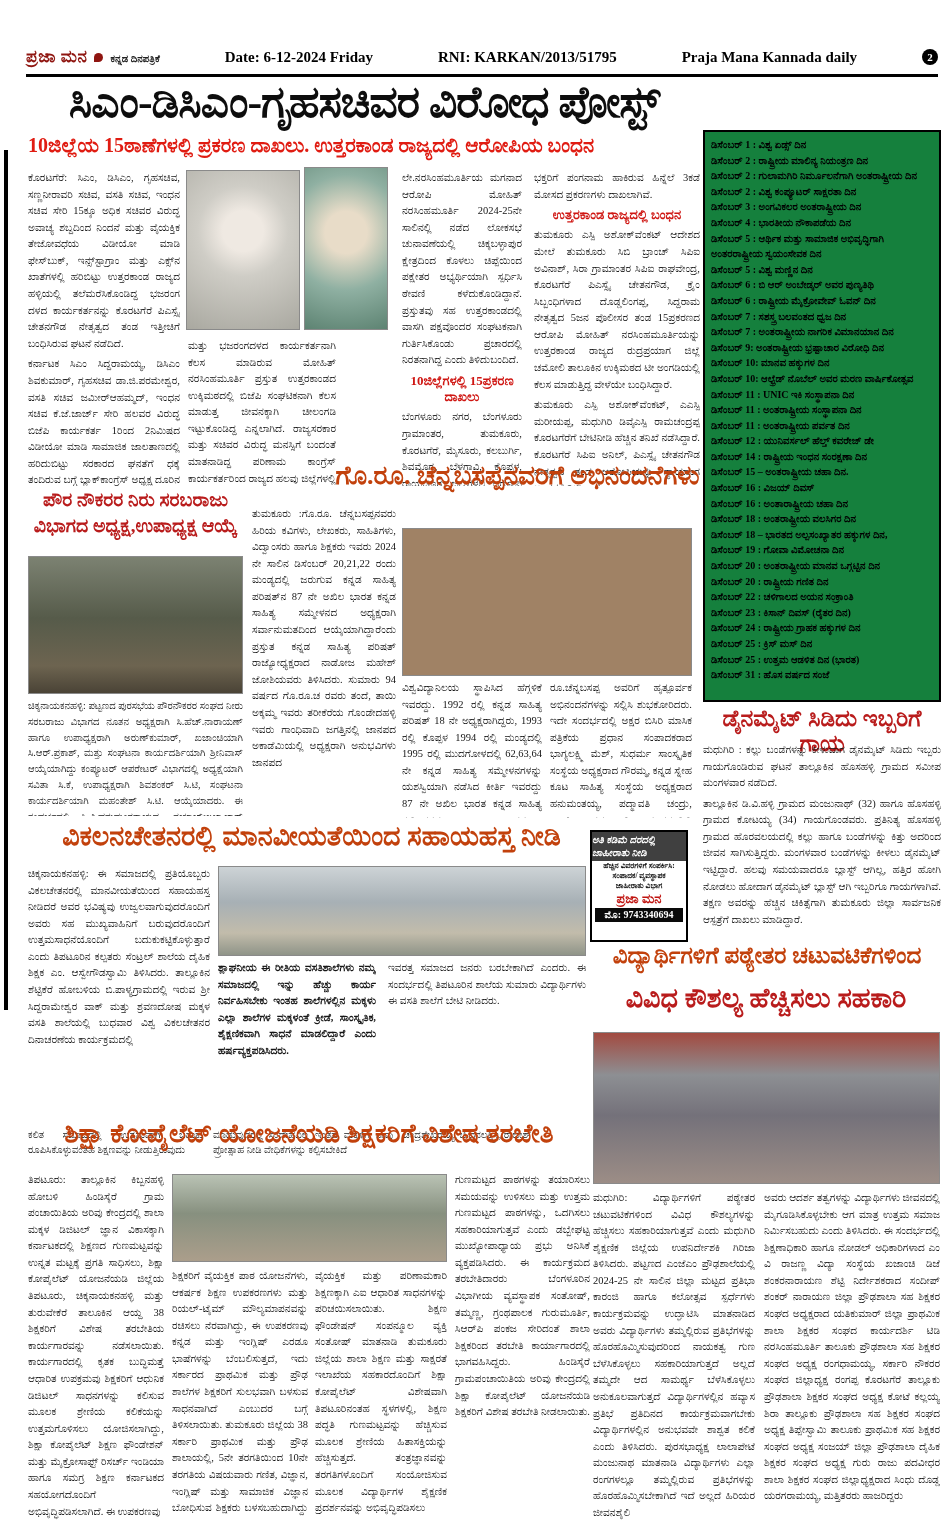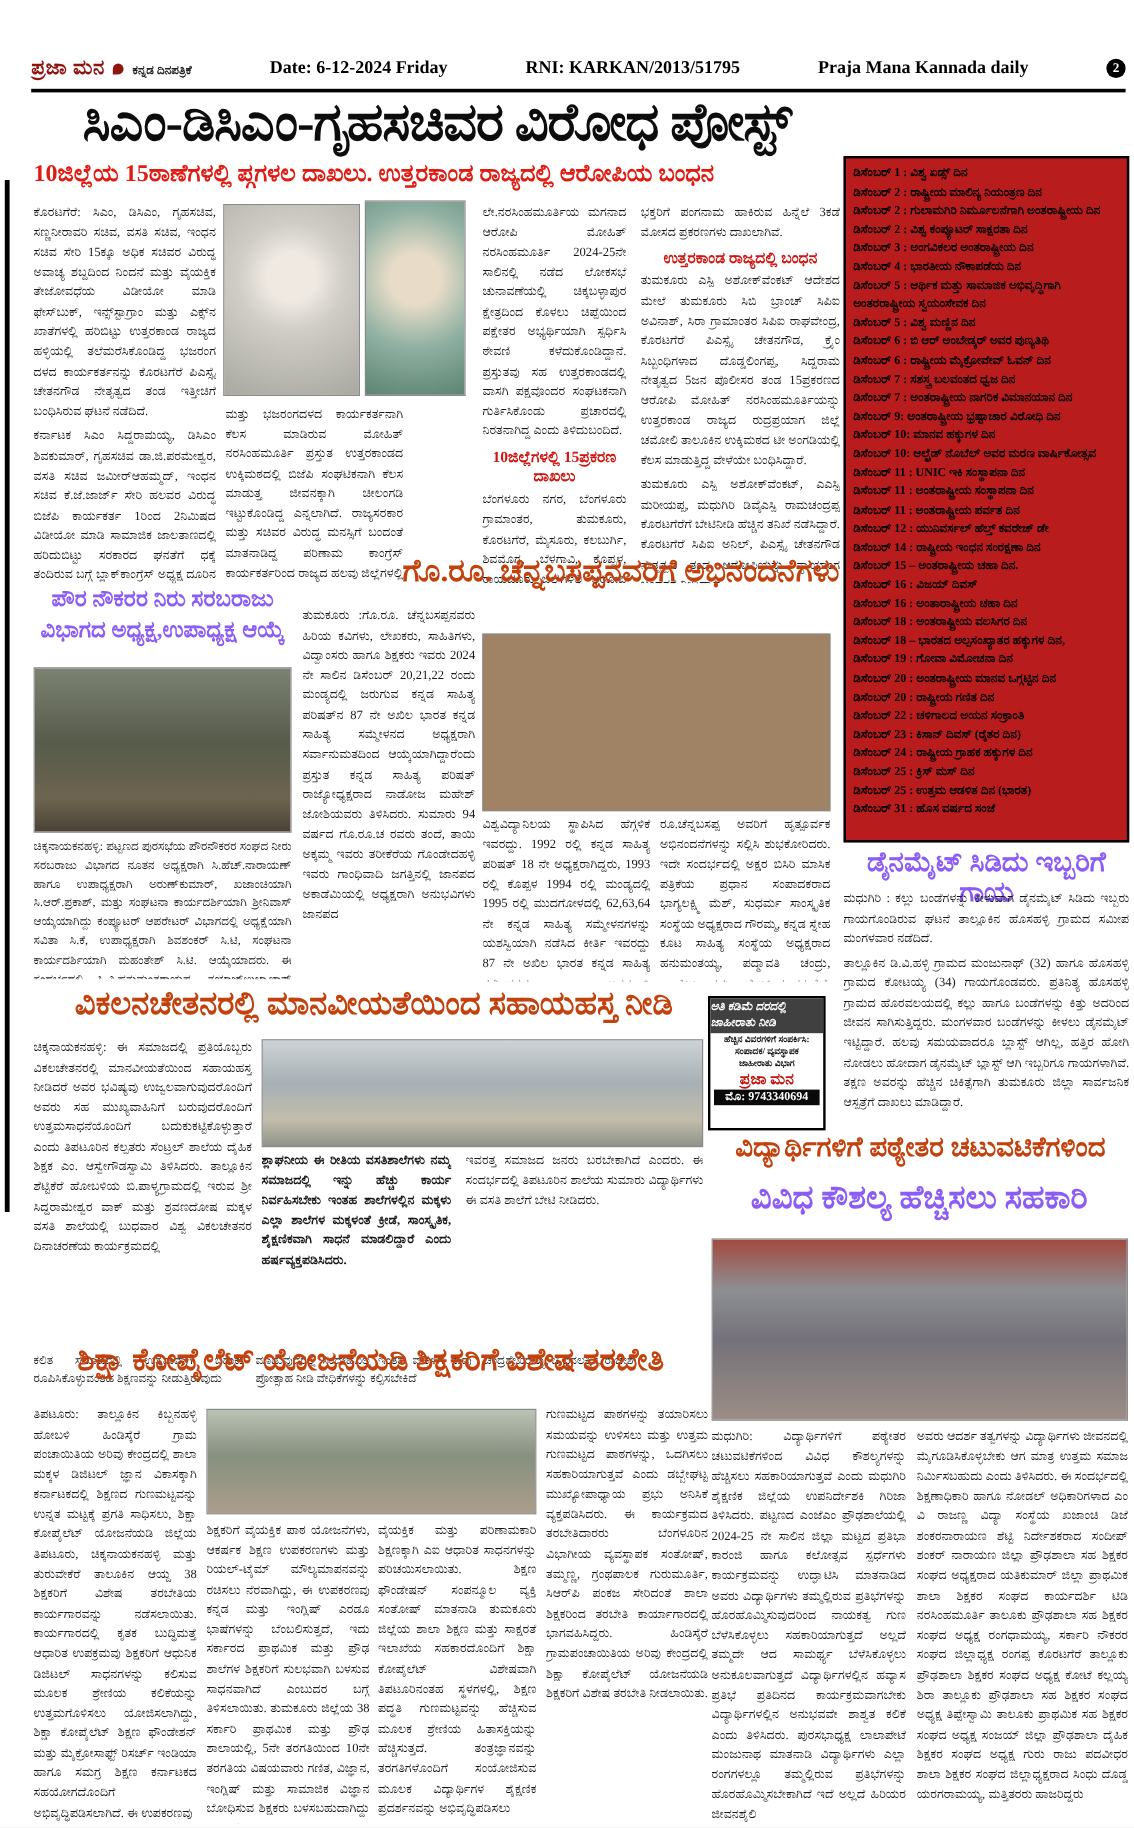--- a/index.html
+++ b/index.html
@@ -37,25 +37,25 @@
   .ph-groupwomen{background:linear-gradient(180deg,#c9b393 0%,#9c8064 45%,#b08d6d 70%,#7d6ا52 100%);background-color:#a08265;}
   .ph-school{background:linear-gradient(180deg,#cdd3d6 0%,#a7b0b5 40%,#c2bcab 75%,#8f9488 100%);}
   .ph-lamp{background:linear-gradient(180deg,#a24a40 0%,#8d8f93 28%,#74717a 55%,#9c8d86 100%);}
   .ph-teachers{background:linear-gradient(180deg,#b9c2b4 0%,#87907f 45%,#ab9e8b 100%);}
   
   #dec-box-head{left:703px;top:86px;width:238px;height:40px;background:#0a0a0a;border-radius:10px;
     display:flex;align-items:center;justify-content:center;gap:5px;border:2px solid #000;box-sizing:border-box;}
   #dec-box-head .w1{color:#ffd400;font-size:15px;font-weight:bold;}
   #dec-box-head .w2{color:#ffffff;font-size:15px;font-weight:bold;}
   #dec-box{left:703px;top:130px;width:238px;height:572px;border:2px solid #000;box-sizing:border-box;
-    padding:5px 4px 2px 6px;background:#b91c1c;}
+    padding:5px 4px 2px 6px;background:#15803d;}
   .dec-item{font-size:10px;font-weight:bold;line-height:15.6px;color:#000;white-space:normal;}
   
   .blk-head-red{color:#c2410c;font-weight:bold;text-align:center;}
-  .blk-head-black{color:#8b5cf6;font-weight:bold;text-align:center;}
+  .blk-head-black{color:#b91c1c;font-weight:bold;text-align:center;}
   #dynamite-head{left:703px;top:706px;width:238px;font-size:23px;line-height:1.1;}
   #dynamite-body{left:703px;top:742px;width:238px;height:200px;}
   #poura-head{left:28px;top:487px;width:215px;font-size:19px;line-height:1.35;}
   #poura-photo{left:28px;top:556px;width:215px;height:138px;}
   #poura-body{left:28px;top:698px;width:215px;height:118px;font-size:10px;}
   #goru-head{left:335px;top:462px;width:365px;font-size:26px;line-height:1.05;}
   #goru-col1{left:252px;top:506px;width:144px;height:312px;}
   #goru-photo{left:402px;top:528px;width:290px;height:148px;}
   #goru-col2{left:402px;top:680px;width:140px;height:138px;}
   #goru-col3{left:550px;top:680px;width:142px;height:138px;}
@@ -103,21 +103,21 @@
     </div>
     <div class="mast-date">Date: 6-12-2024 Friday</div>
     <div class="mast-rni">RNI: KARKAN/2013/51795</div>
     <div class="mast-name">Praja Mana Kannada daily</div>
     <div class="page-circle">2</div>
   </div>
 
   <div class="abs" id="left-rule"></div>
 
   <div class="abs" id="lead-headline">ಸಿಎಂ-ಡಿಸಿಎಂ-ಗೃಹಸಚಿವರ ವಿರೋಧ ಪೋಸ್ಟ್</div>
-  <div class="abs" id="lead-subhead">10ಜಿಲ್ಲೆಯ 15ಠಾಣೆಗಳಲ್ಲಿ ಪ್ಗಗಳಲ ದಾಖಲು. ಉತ್ತರಕಾಂಡ ರಾಜ್ಯದಲ್ಲಿ ಆರೋಪಿಯ ಬಂಧನ</div>
+  <div class="abs" id="lead-subhead">10ಜಿಲ್ಲೆಯ 15ಠಾಣೆಗಳಲ್ಲಿ ಪ್ರಕರಣ ದಾಖಲು. ಉತ್ತರಕಾಂಡ ರಾಜ್ಯದಲ್ಲಿ ಆರೋಪಿಯ ಬಂಧನ</div>
 
   <div class="abs lead-col body-txt clip" style="left:28px;width:152px;">
     <p>ಕೊರಟಗೆರೆ: ಸಿಎಂ, ಡಿಸಿಎಂ, ಗೃಹಸಚಿವ, ಸಣ್ಣನೀರಾವರಿ ಸಚಿವ, ವಸತಿ ಸಚಿವ, ಇಂಧನ ಸಚಿವ ಸೇರಿ 15ಕ್ಕೂ ಅಧಿಕ ಸಚಿವರ ವಿರುದ್ಧ ಅವಾಚ್ಯ ಶಬ್ದದಿಂದ ನಿಂದನೆ ಮತ್ತು ವೈಯಕ್ತಿಕ ತೇಜೋವಧೆಯ ವಿಡೀಯೋ ಮಾಡಿ ಫೇಸ್‌ಬುಕ್, ಇನ್ಸ್‌ಸ್ಟಾಗ್ರಾಂ ಮತ್ತು ಎಕ್ಸ್‌ನ ಖಾತೆಗಳಲ್ಲಿ ಹರಿಬಿಟ್ಟು ಉತ್ತರಕಾಂಡ ರಾಜ್ಯದ ಹಳ್ಳಿಯಲ್ಲಿ ತಲೆಮರೆಸಿಕೊಂಡಿದ್ದ ಭಜರಂಗ ದಳದ ಕಾರ್ಯಕರ್ತನನ್ನು ಕೊರಟಗೆರೆ ಪಿಎಸ್ಸೈ ಚೇತನಗೌಡ ನೇತೃತ್ವದ ತಂಡ ಇತ್ತೀಚಿಗೆ ಬಂಧಿಸಿರುವ ಘಟನೆ ನಡೆದಿದೆ.</p>
     <p>ಕರ್ನಾಟಕ ಸಿಎಂ ಸಿದ್ದರಾಮಯ್ಯ, ಡಿಸಿಎಂ ಶಿವಕುಮಾರ್, ಗೃಹಸಚಿವ ಡಾ.ಜಿ.ಪರಮೇಶ್ವರ, ವಸತಿ ಸಚಿವ ಜಮೀರ್‌ಆಹಮ್ಮದ್, ಇಂಧನ ಸಚಿವ ಕೆ.ಜೆ.ಜಾರ್ಜ್ ಸೇರಿ ಹಲವರ ವಿರುದ್ಧ ಬಿಜೆಪಿ ಕಾರ್ಯಕರ್ತ 1ರಿಂದ 2ನಿಮಿಷದ ವಿಡೀಯೋ ಮಾಡಿ ಸಾಮಾಜಿಕ ಜಾಲತಾಣದಲ್ಲಿ ಹರಿದುಬಿಟ್ಟು ಸರಕಾರದ ಘನತೆಗೆ ಧಕ್ಕೆ ತಂದಿರುವ ಬಗ್ಗೆ ಬ್ಲಾಕ್‌ಕಾಂಗ್ರೆಸ್ ಅಧ್ಯಕ್ಷ ದೂರಿನ ಅನ್ವಯ ಕೊರಟಗೆರೆ ಠಾಣೆಯಲ್ಲಿ ಪ್ರಕರಣ ದಾಖಲಾಗಿದೆ. ತುಮಕೂರು ಜಿಲ್ಲೆಯ ವಿಶ್ವಹಿಂದುಪರಿಷತ್</p>
   </div>
 
   <div class="abs photo ph-portrait1" style="left:186px;top:170px;width:114px;height:160px;"></div>
   <div class="abs photo ph-portrait2" style="left:304px;top:167px;width:84px;height:163px;"></div>
 
   <div class="abs lead-col body-txt clip" style="left:188px;width:148px;padding-top:168px;box-sizing:border-box;height:316px;">

